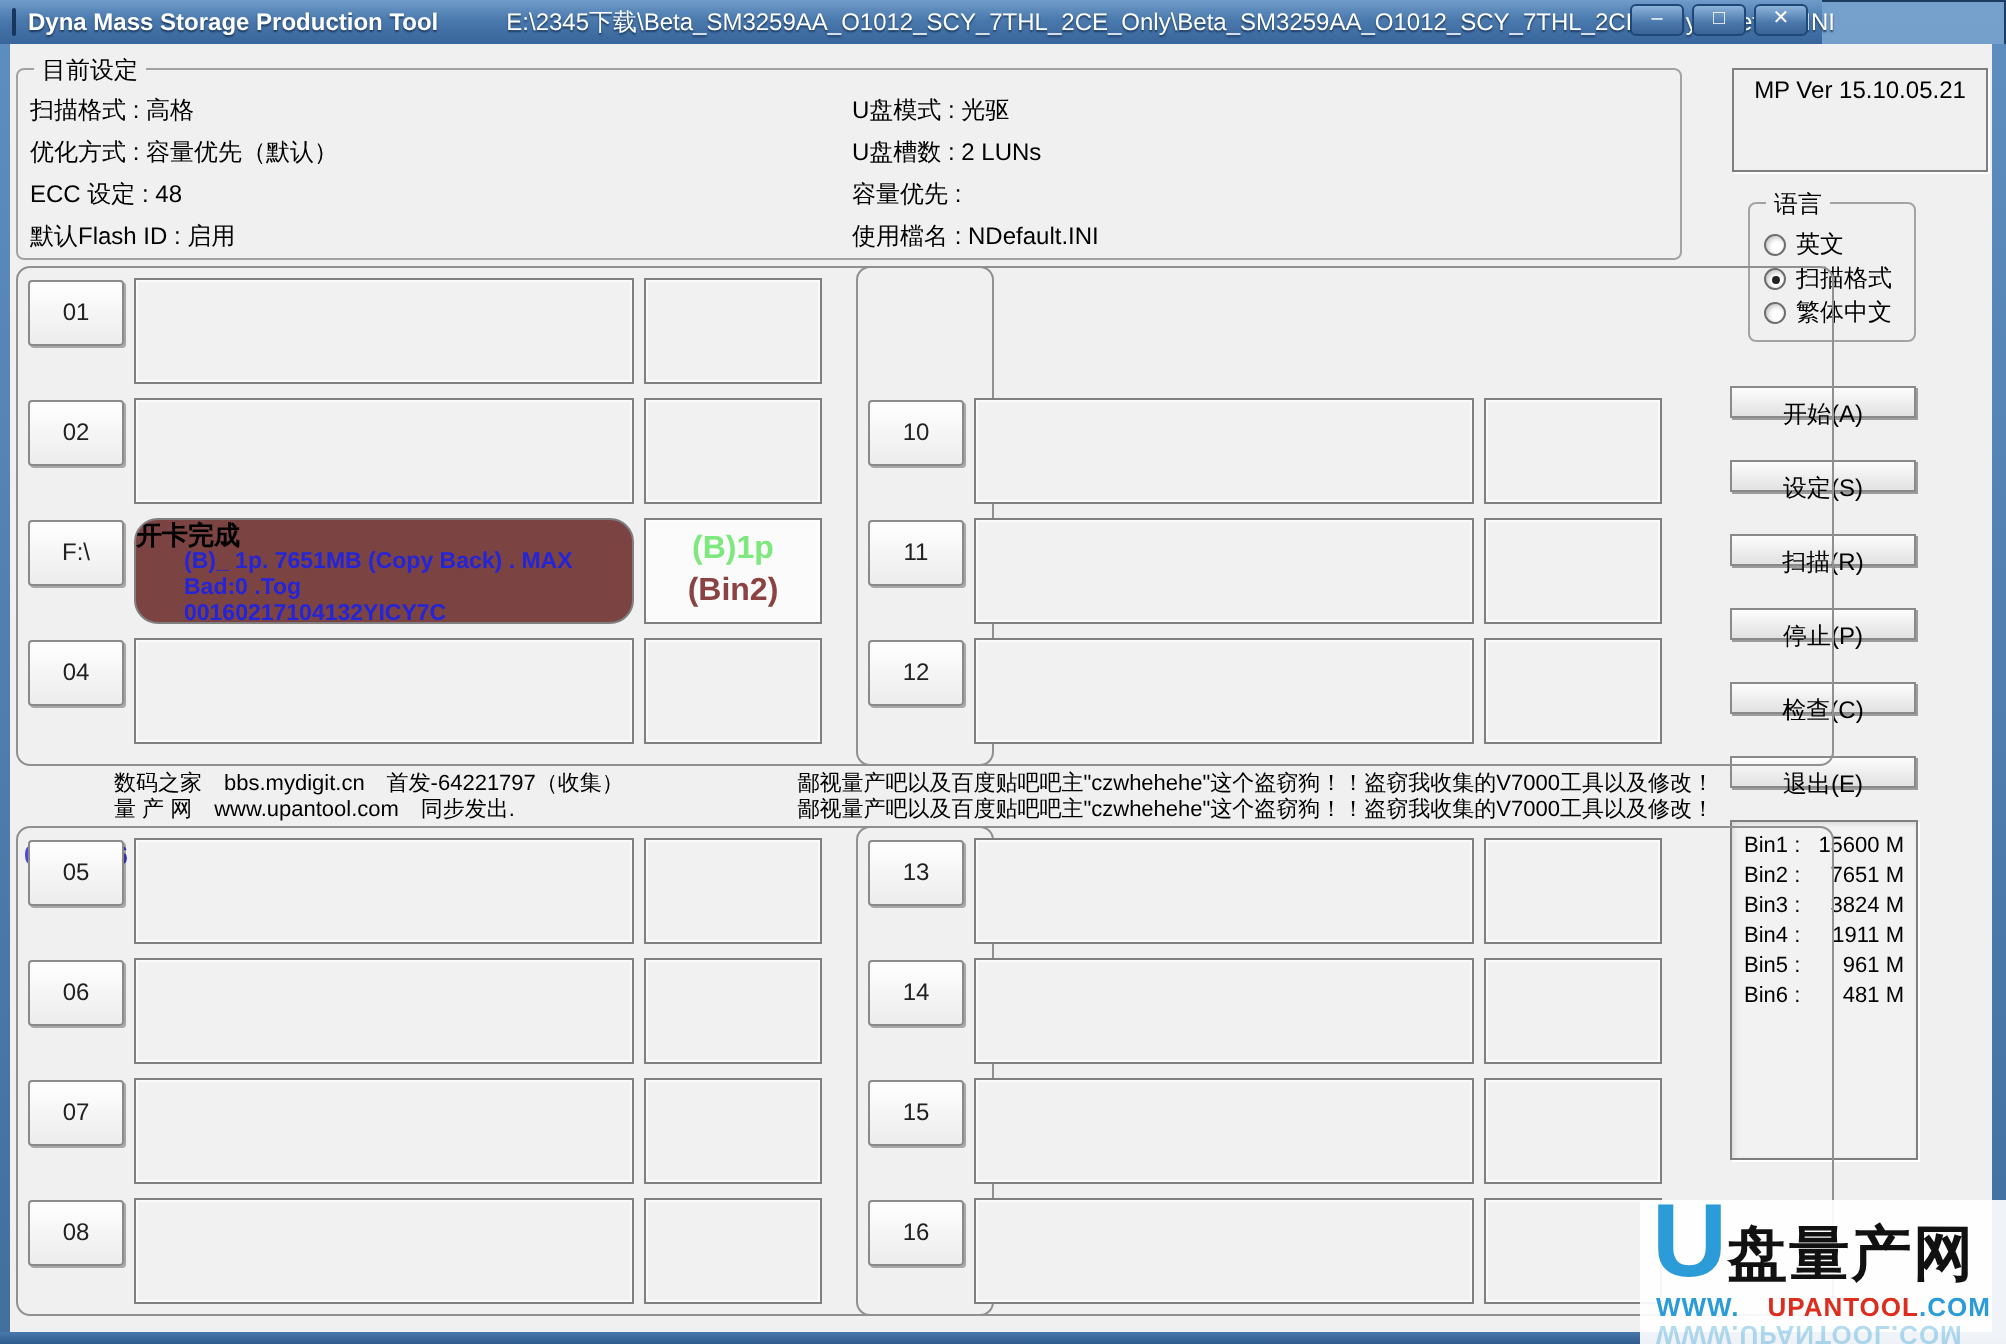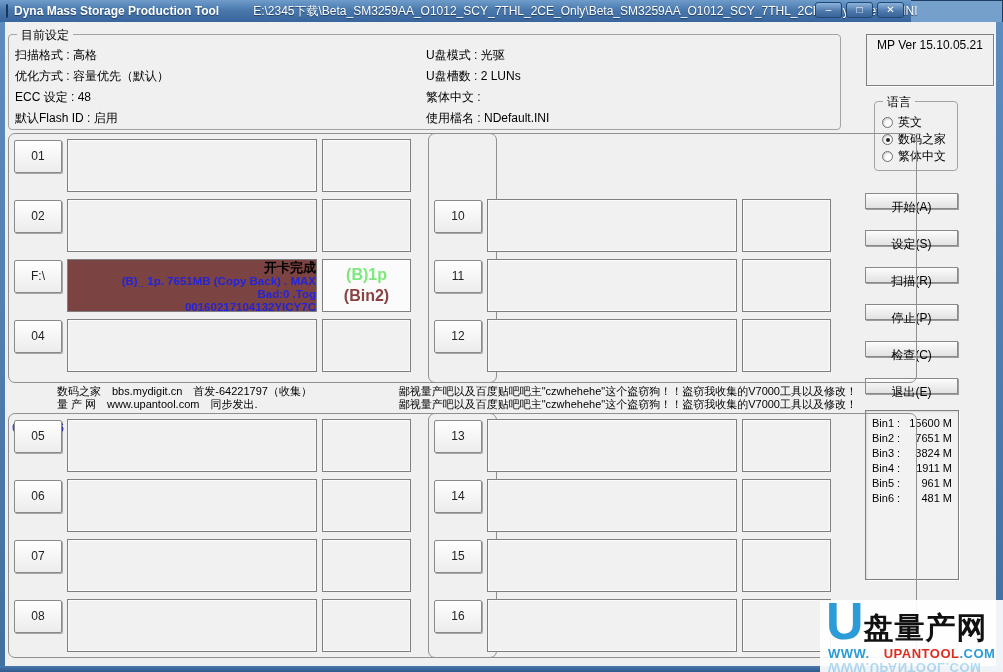--- a/index.html
+++ b/index.html
@@ -60,22 +60,22 @@
   .srow { position:absolute; left:0; width:417px; height:56px; }
   .snum { position:absolute; left:5px; top:1px; width:48px; height:33px;
           background:linear-gradient(180deg,#ffffff,#ececec);
           border:1px solid #8a8a8a; border-radius:2px; box-shadow:1px 1px 0 rgba(0,0,0,.3);
           font-size:12px; color:#222; text-align:center; line-height:31px; cursor:default; }
   .sbox { position:absolute; top:0; height:53px; background:#f1f1f1;
           border:1px solid #7f7f7f; box-shadow:inset 0 0 0 1px rgba(255,255,255,.65); }
   .sbox.wide  { left:58px;  width:250px; }
   .sbox.small { left:313px; width:89px; }
   
-  .sbox.statusbrown { background:#7c4343; overflow:hidden; text-align:right;
-                      box-shadow:none; padding-top:1px; }
+  .sbox.statusbrown { background:#7c4343; overflow:hidden; text-align:left;
+                      box-shadow:none; padding-top:1px;border-radius:12px; }
   .st-title { font-size:13px; line-height:14px; font-weight:bold; color:#000; }
   .st-line  { font-size:11.5px; line-height:13px; font-weight:bold; color:#2424d8; white-space:nowrap;padding-left:24px; }
   .sbox.result { background:#fbfbfb; text-align:center; padding-top:4px; }
   .res-top { font-size:16px; font-weight:bold; color:#7de87d; line-height:21px; }
   .res-bot { font-size:16px; font-weight:bold; color:#8b4242; line-height:21px; }
   .ftime { position:absolute; left:0; top:161px; width:58px; text-align:center;
            font-size:13px; font-weight:bold; color:#4848dc; }
   
   .notice { position:absolute; left:57px; width:800px; display:flex; font-size:11px; color:#000; white-space:nowrap; }
   .notice .npart1 { width:448px; }
@@ -112,35 +112,35 @@
   <div class="bord b"></div>
 
   <div class="group settings">
     <span class="glabel">目前设定</span>
     <div class="sline" style="left:6px;top:12px">扫描格式 : 高格</div>
     <div class="sline" style="left:6px;top:33px">优化方式 : 容量优先（默认）</div>
     <div class="sline" style="left:6px;top:54px">ECC 设定 : 48</div>
     <div class="sline" style="left:6px;top:75px">默认Flash ID : 启用</div>
     <div class="sline" style="left:417px;top:12px">U盘模式 : 光驱</div>
     <div class="sline" style="left:417px;top:33px">U盘槽数 : 2 LUNs</div>
-    <div class="sline" style="left:417px;top:54px">繁体中文 :</div>
+    <div class="sline" style="left:417px;top:54px">容量优先 :</div>
     <div class="sline" style="left:417px;top:75px">使用檔名 : NDefault.INI</div>
   </div>
 
   <div class="mpbox">MP Ver 15.10.05.21</div>
 
   <div class="group langbox">
     <span class="glabel">语言</span>
     <div class="radio-row" style="top:12px">
       <span class="rdot"></span>
       <span>英文</span>
     </div>
     <div class="radio-row" style="top:29px">
       <span class="rdot checked"></span>
-      <span>数码之家</span>
+      <span>扫描格式</span>
     </div>
     <div class="radio-row" style="top:46px">
       <span class="rdot"></span>
       <span>繁体中文</span>
     </div>
   </div>
 
   <div class="abtn" style="top:193px">开始(A)</div>
   <div class="abtn" style="top:230px">设定(S)</div>
   <div class="abtn" style="top:267px">扫描(R)</div>

